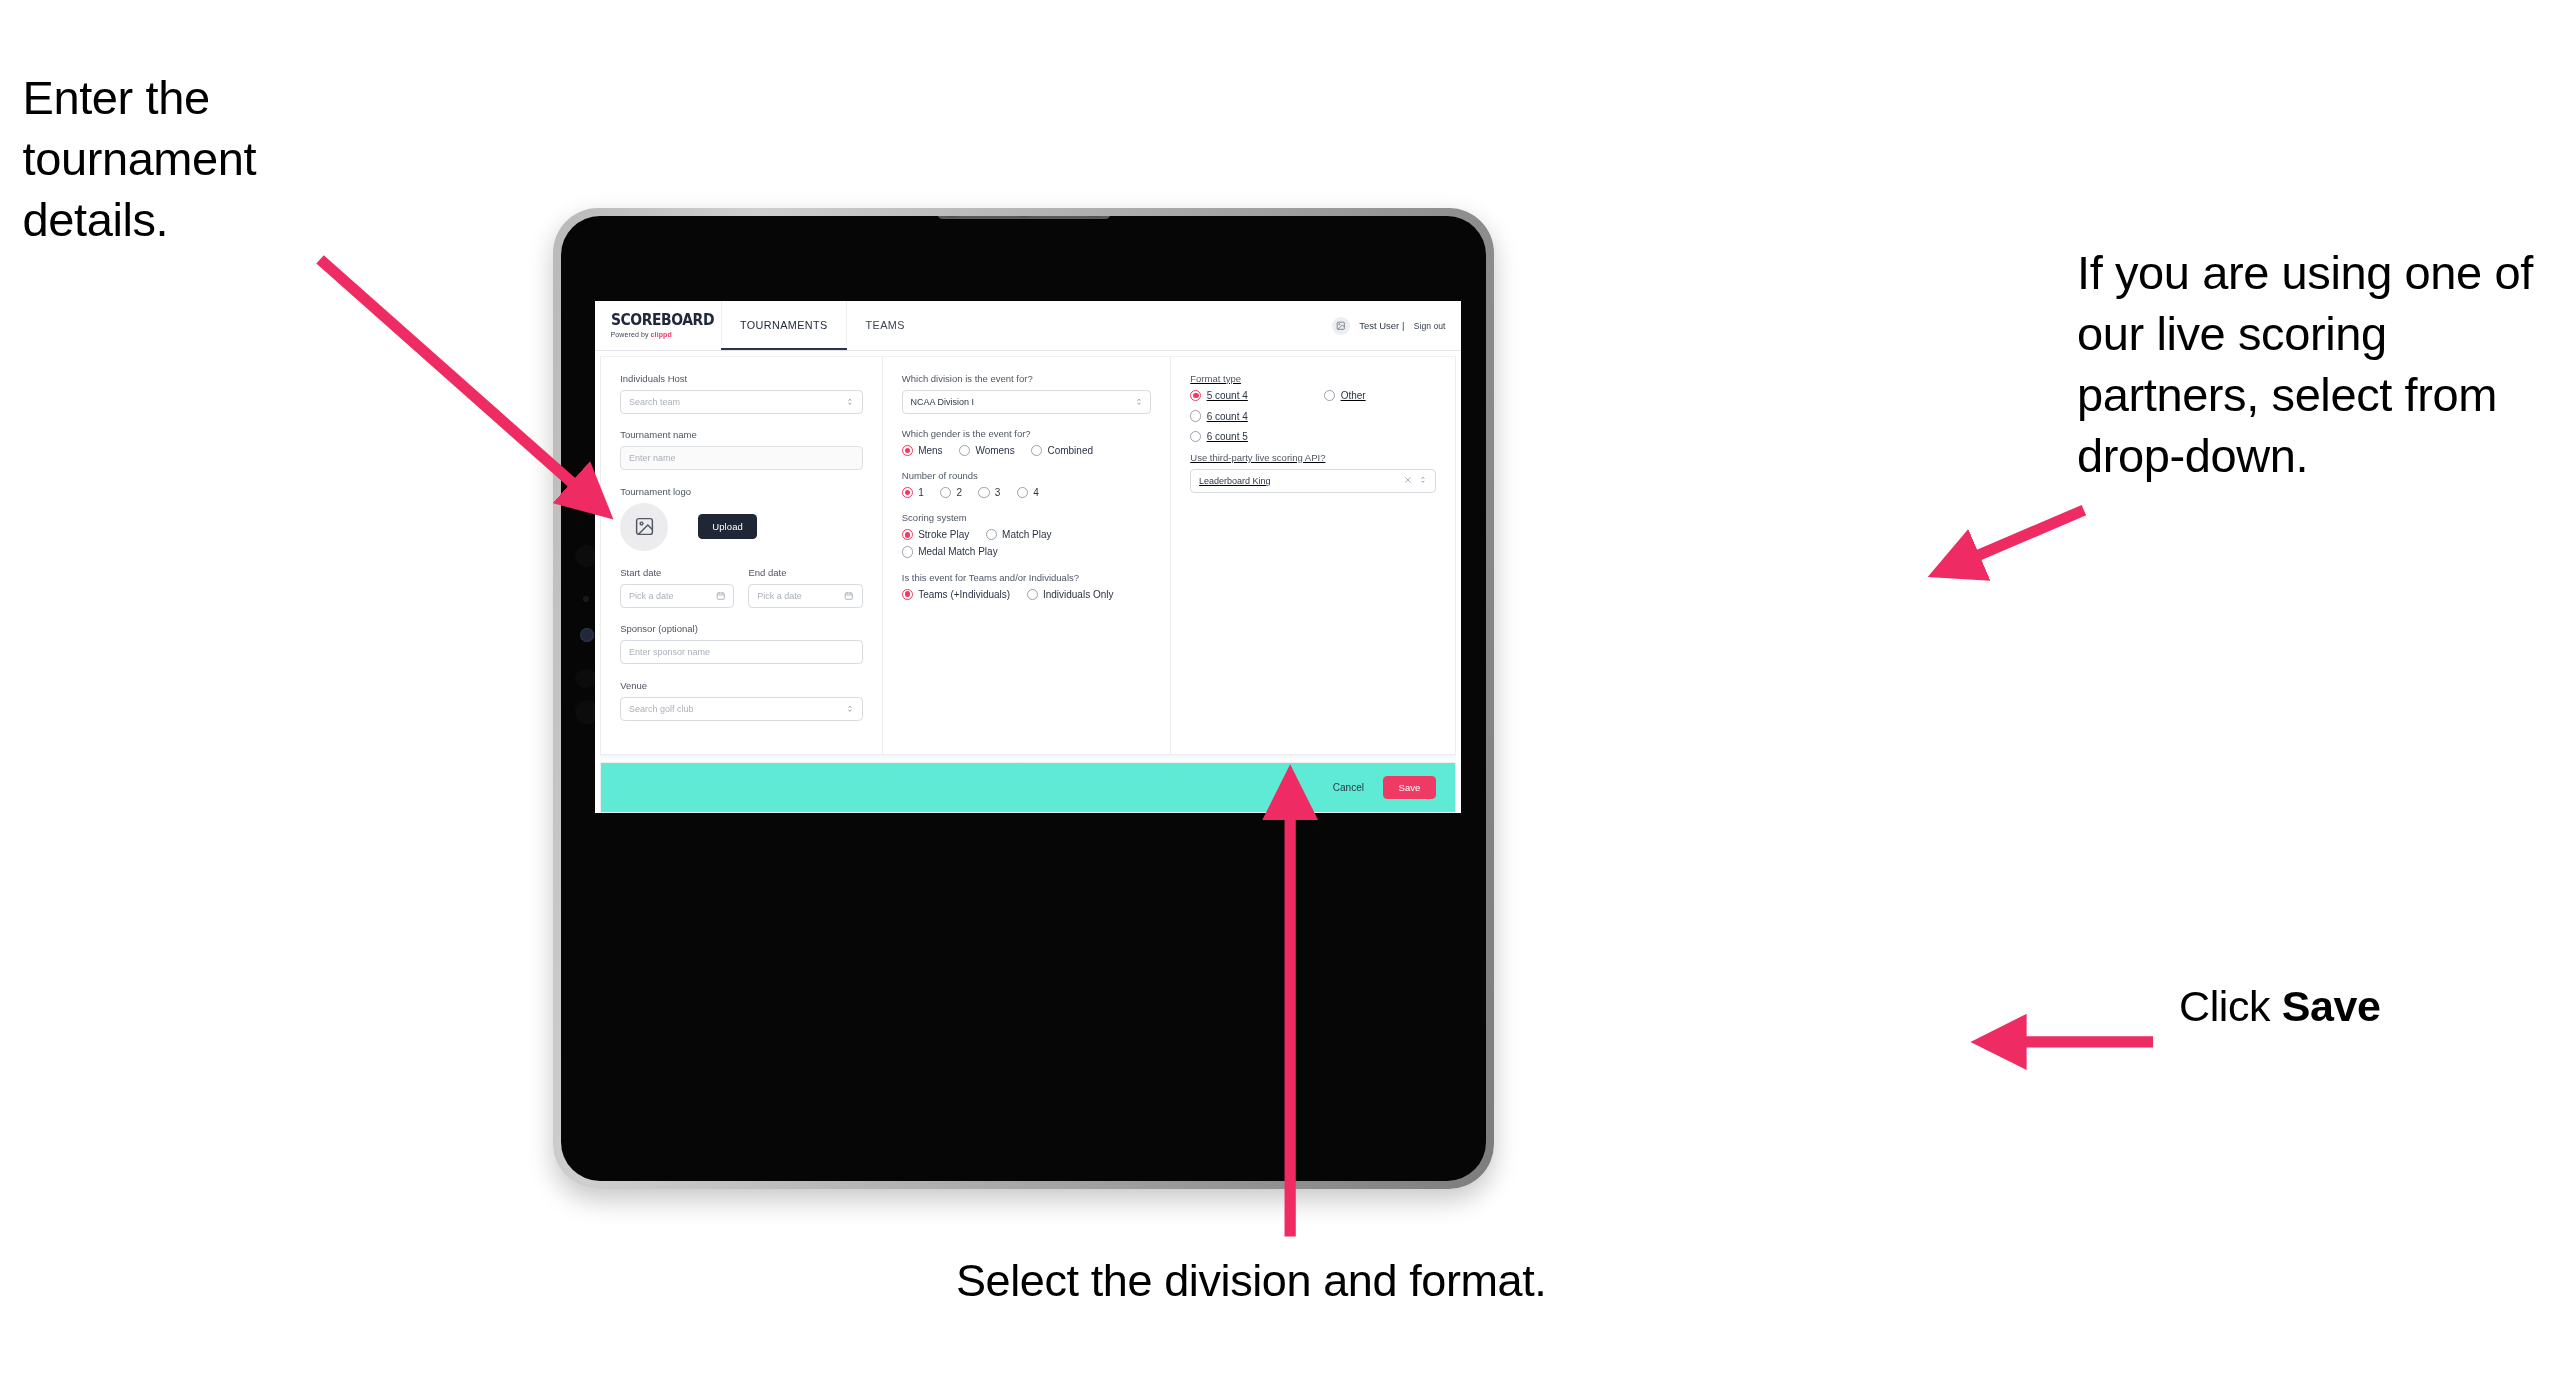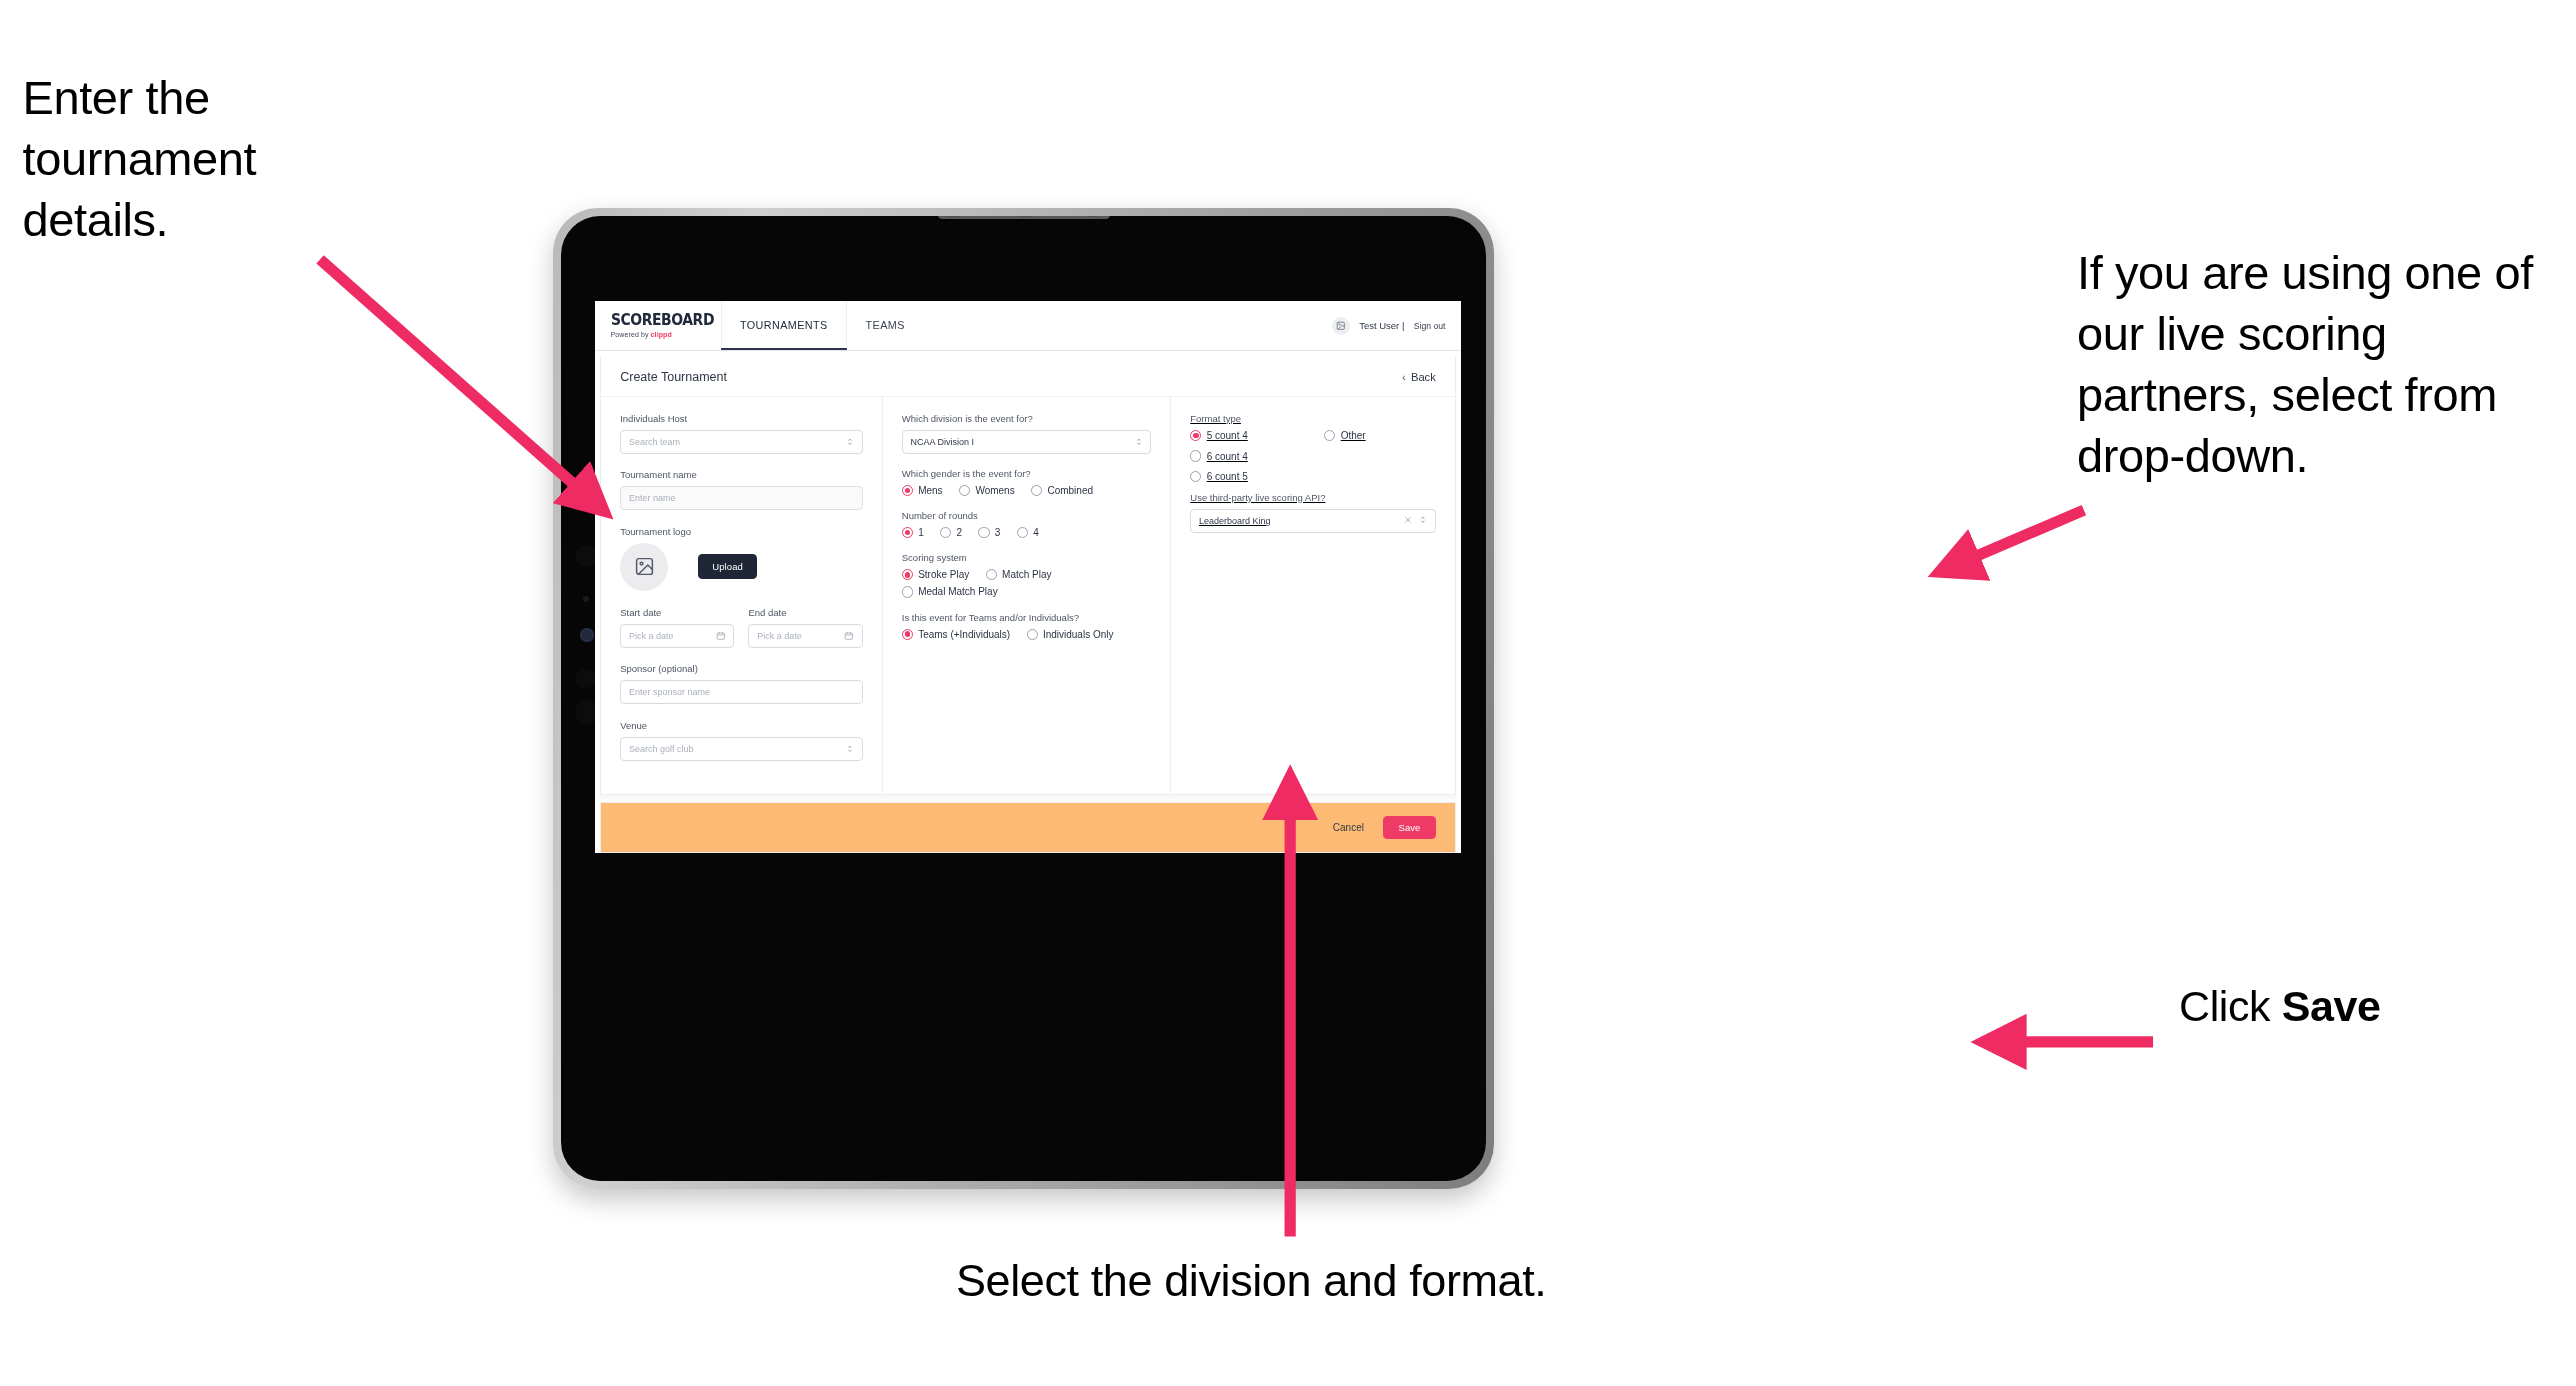--- a/index.html
+++ b/index.html
@@ -174,21 +174,21 @@
 
   .fmt-wrap{ display:flex; }
   .fmt-left{ width:134px; }
   .fmt-right{ flex:1; }
   .fmt-item{ margin-bottom:9.5px; }
 
   .grp{ margin-top:14px; }
 
   .footer{
     display:flex; align-items:center; justify-content:flex-end; gap:19px;
-    padding:13px 19px; border-top:0.9px solid #eceef0; background:#fdba74;
+    padding:13px 19px; border-top:0.9px solid #eceef0; background:#5eead4;
     margin:0 5.2px 0 5.2px; border:0.9px solid #ecedf0; border-top:0.9px solid #eceef0;
   }
   .btn-cancel{ font-size:10px; color:#2f3846; cursor:pointer; }
   .btn-save{
     background:#ee3a64; color:#fff; font-size:9.5px; border-radius:4.3px;
     padding:6px 15.6px; cursor:pointer;
   }
   .shadow-strip{ height:7px; margin:0 5.2px; background:linear-gradient(#f4f5f6,#ffffff); }
 </style>
 </head>
@@ -229,27 +229,20 @@
             <circle cx="8.5" cy="8.5" r="1.5"></circle>
             <path d="M21 15l-5-5L5 21"></path>
         </svg>
       </div>
       <div class="user-txt">Test User |</div>
       <div class="signout">Sign out</div>
     </div>
   </div>
 
   <div class="page">
-    <div class="page-head">
-      <div class="page-title">Create Tournament</div>
-      <div class="back-link">
-        <span class="chev">‹</span>
-        <span>Back</span>
-      </div>
-    </div>
 
     <div class="cols">
 
       <div class="col col-1">
 
         <div class="fld-label">Individuals Host</div>
         <div class="inp">
           <span>Search team</span>
           <span class="right-ic">
             <svg width="7.8" height="9.5" viewBox="0 0 10 14" fill="none" stroke="currentColor" stroke-width="1.4">

